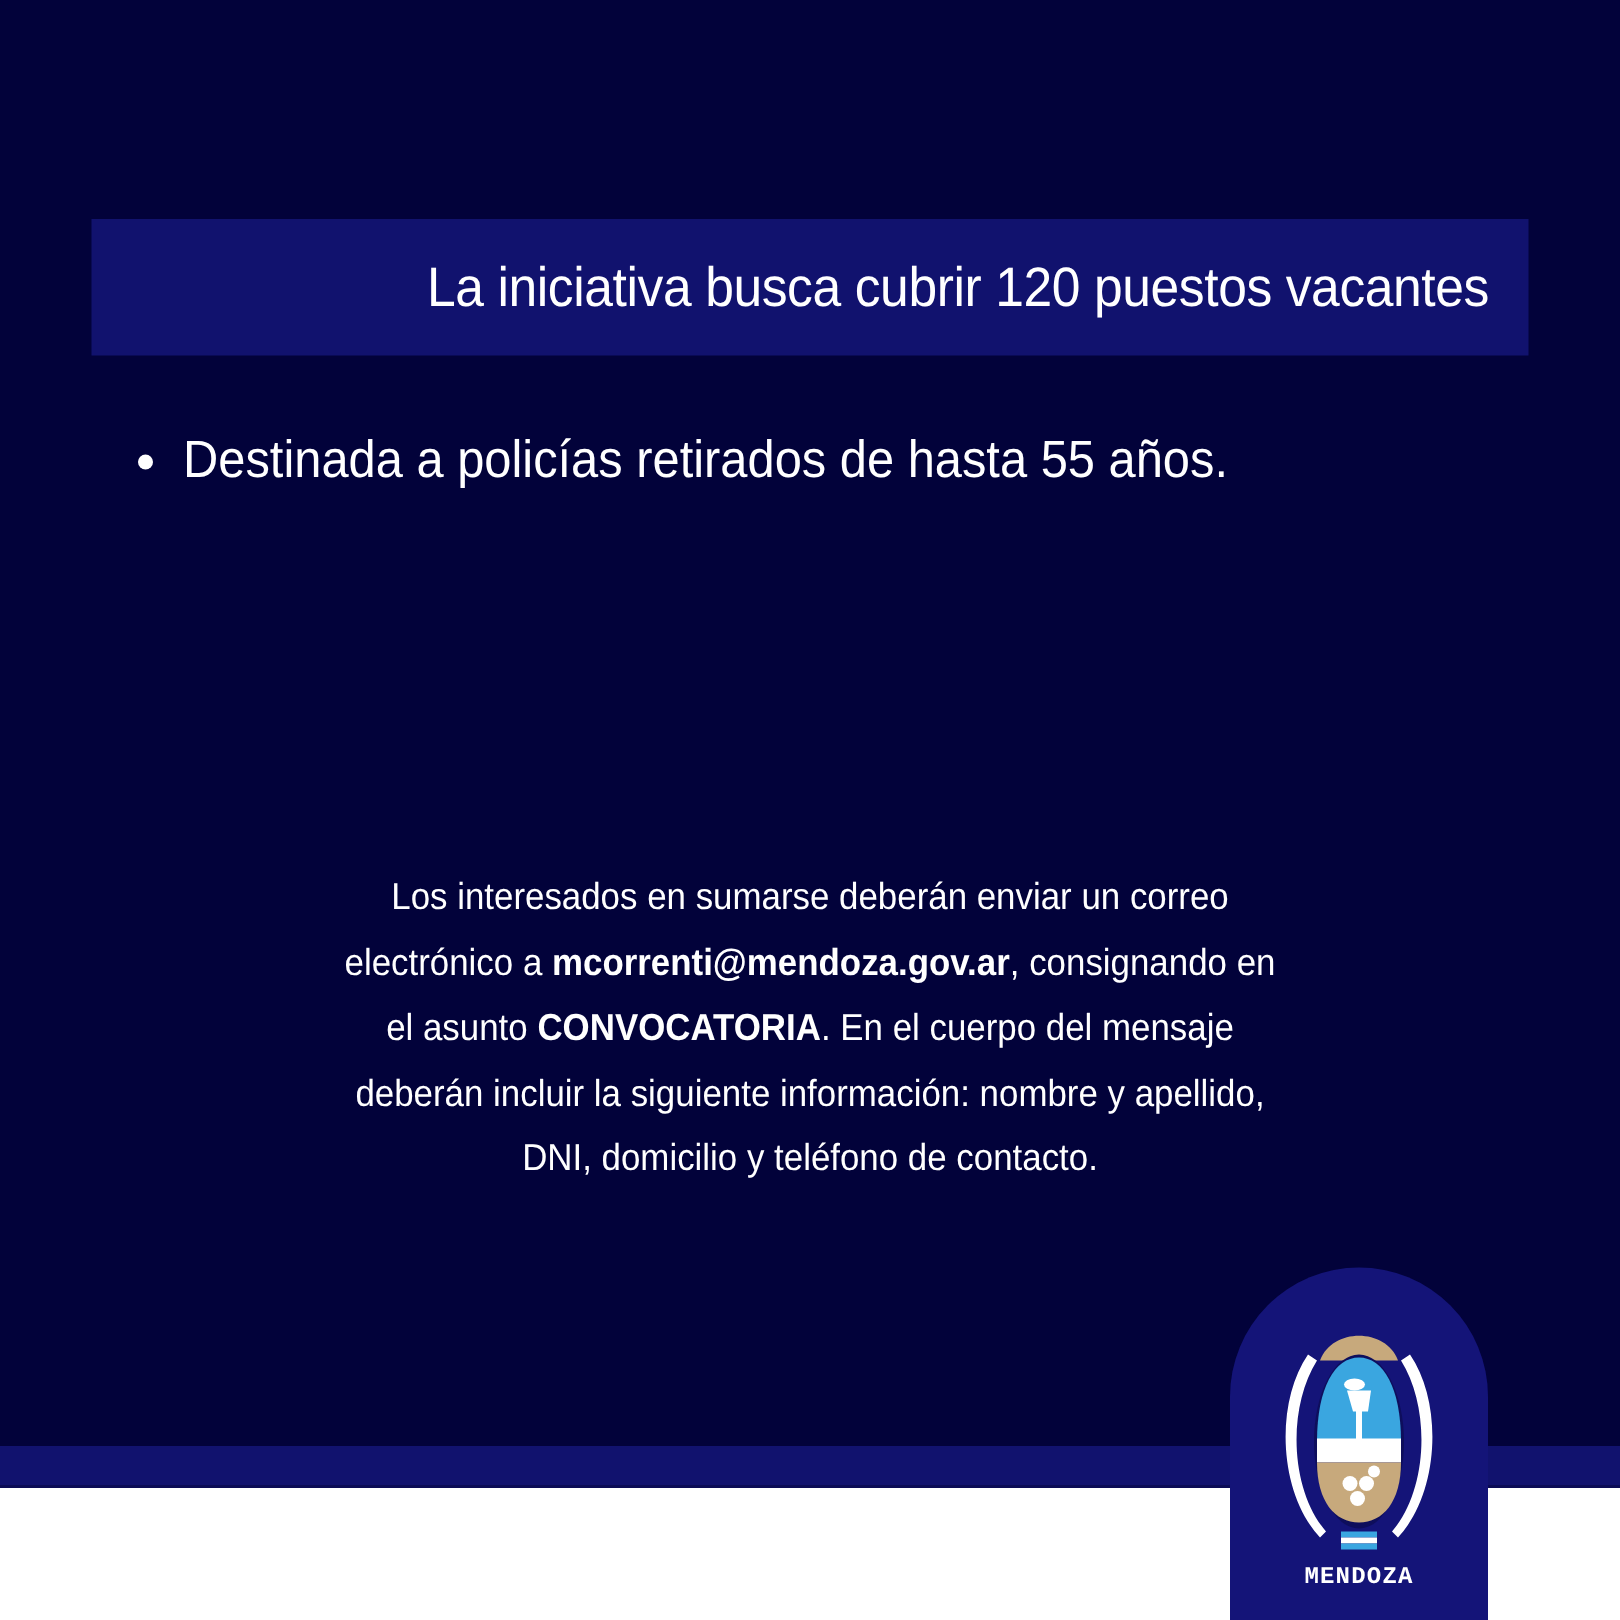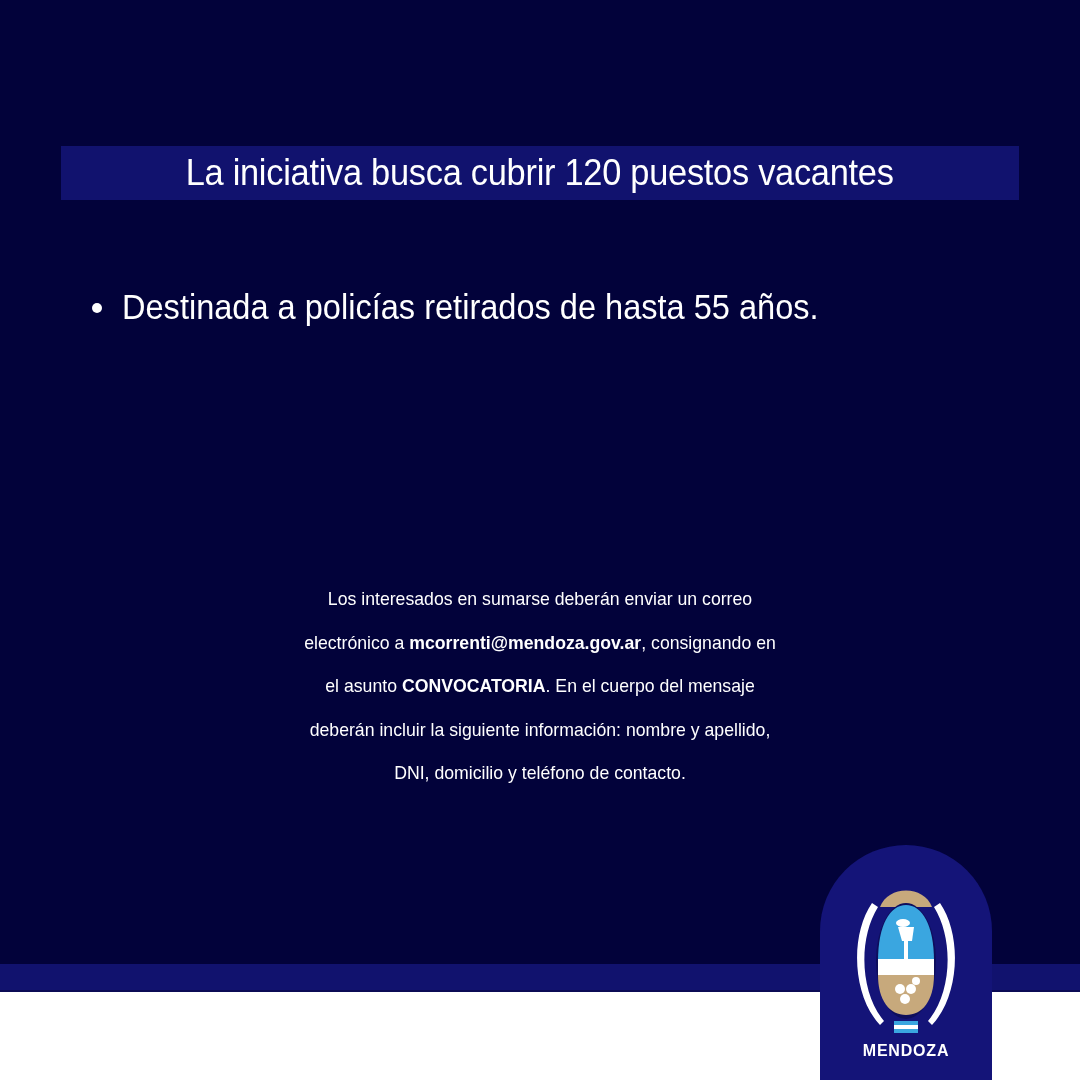--- a/index.html
+++ b/index.html
@@ -3,23 +3,23 @@
   <meta charset="utf-8">
   <style>
     html, body { margin: 0; padding: 0; }
     body {
       width: 1080px; height: 1080px; position: relative; overflow: hidden;
       background: #02023a;
       font-family: "Liberation Sans", "DejaVu Sans", sans-serif;
       color: #ffffff;
     }
     .title-box {
-      position: absolute; left: 61px; top: 146px; width: 958px; height: 54px;
+      position: absolute; left: 61px; top: 146px; width: 958px; height: 91px;
       background: #11126e;
-      display: flex; align-items: center; justify-content: center;
+      display: flex; align-items: center; justify-content: flex-end;
     }
     .title-text {
       font-size: 37px; letter-spacing: -0.3px; white-space: nowrap;
       transform: scaleX(0.93); transform-origin: center;
     }
     .bullets {
       position: absolute; left: 88px; top: 283px; width: 920px;
       list-style: none; margin: 0; padding: 0;
     }
     .bullet {
@@ -27,41 +27,41 @@
       margin-bottom: 38px;
     }
     .bullet .dot {
       position: absolute; left: 4px; top: 20px; width: 10px; height: 10px;
       border-radius: 50%; background: #fff;
     }
     .bullet .txt { display: inline-block; transform: scaleX(0.93); transform-origin: left; white-space: nowrap; }
     .bullet .line { display: block; }
     .para {
       position: absolute; left: 80px; top: 577px; width: 920px;
-      text-align: center; font-size: 19px; line-height: 43.5px;
+      text-align: center; font-size: 25px; line-height: 43.5px;
     }
     .para .ln { display: block; white-space: nowrap; transform: scaleX(0.93); transform-origin: center; }
     .para b { font-weight: bold; }
     .stripe {
       position: absolute; left: 0; top: 964px; width: 1080px; height: 26px;
       background: #11126e; border-bottom: 2px solid #0b0b55;
     }
     .white-bottom {
       position: absolute; left: 0; top: 992px; width: 1080px; height: 88px;
       background: #ffffff;
     }
     .logo-panel {
       position: absolute; left: 820px; top: 845px; width: 172px; height: 240px;
       background: #141478;
       border-radius: 86px 86px 0 0;
     }
     .logo-svg { position: absolute; left: 30px; top: 30px; }
     .logo-label {
       position: absolute; left: 0; width: 172px; top: 197px; text-align: center;
-      font-size: 16px; font-weight: bold; letter-spacing: 0.8px;
+      font-size: 16px; font-weight: bold; letter-spacing: 0.8px; font-family: Liberation Mono, monospace;
     }
   </style>
 </head>
 <body>
 
 <div class="title-box">
   <span class="title-text">La iniciativa busca cubrir 120 puestos vacantes</span>
 </div>
 
 <ul class="bullets">

